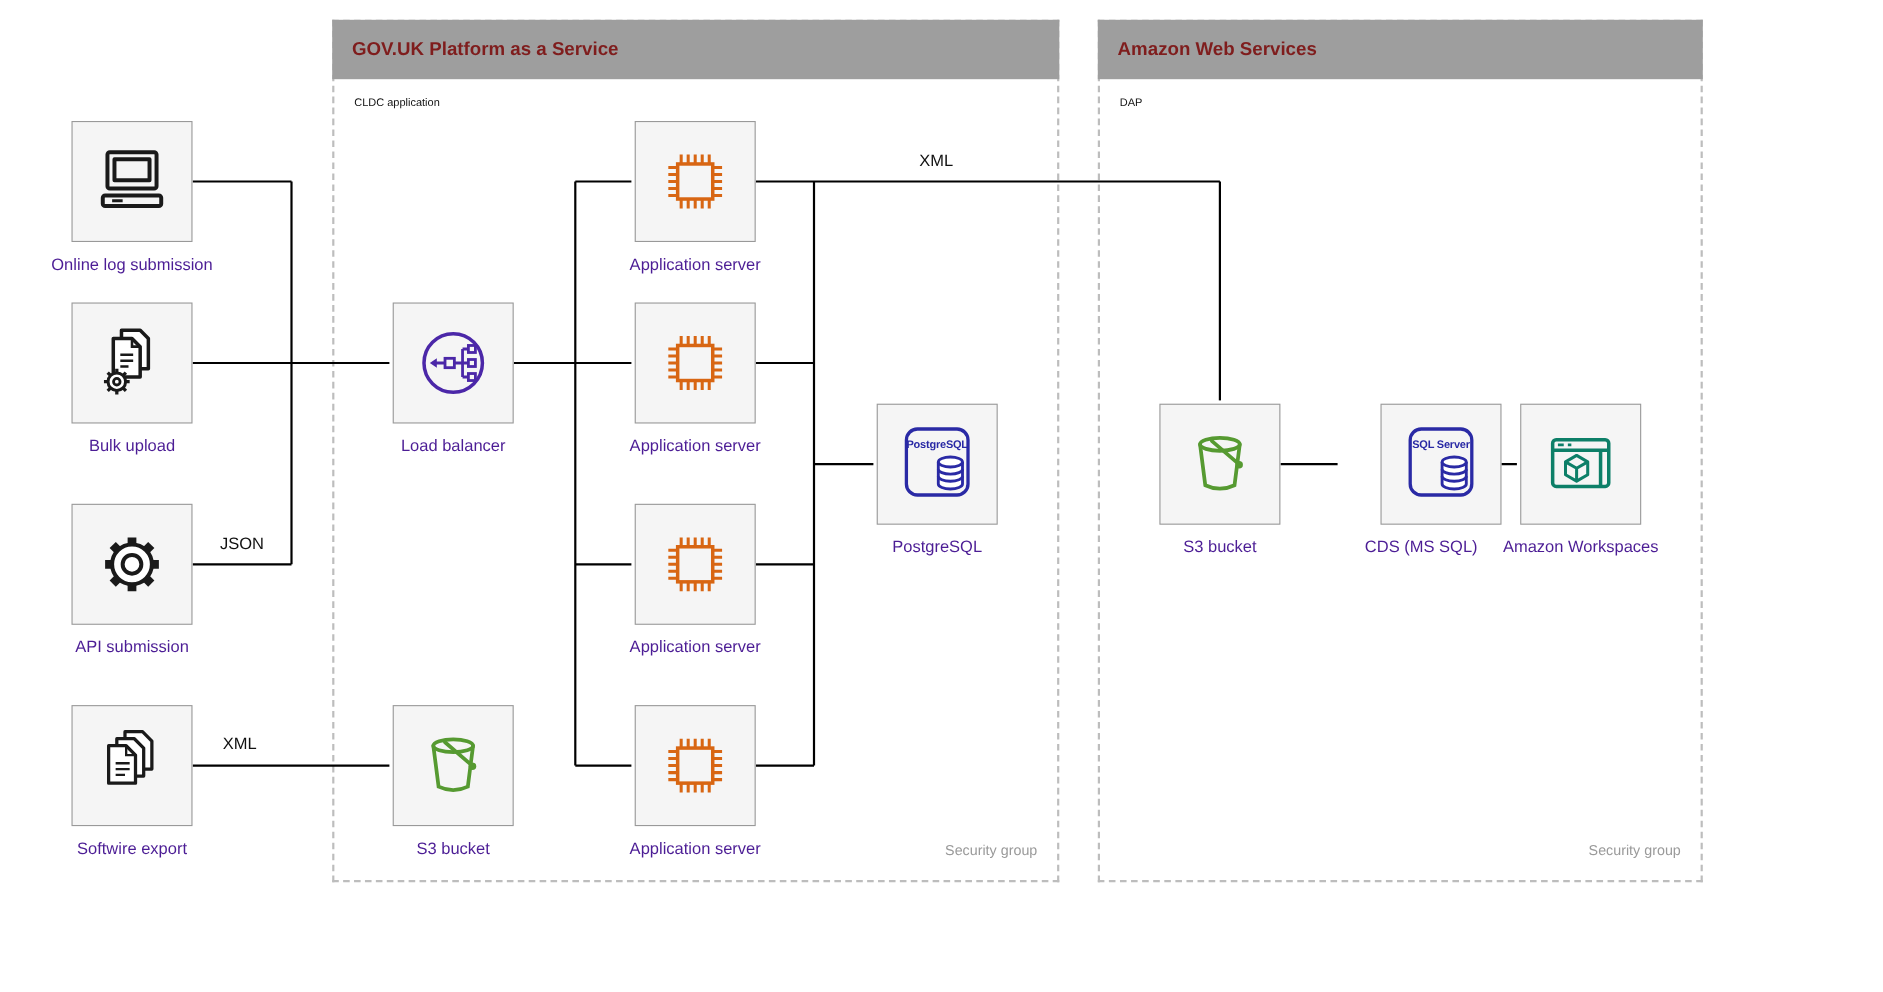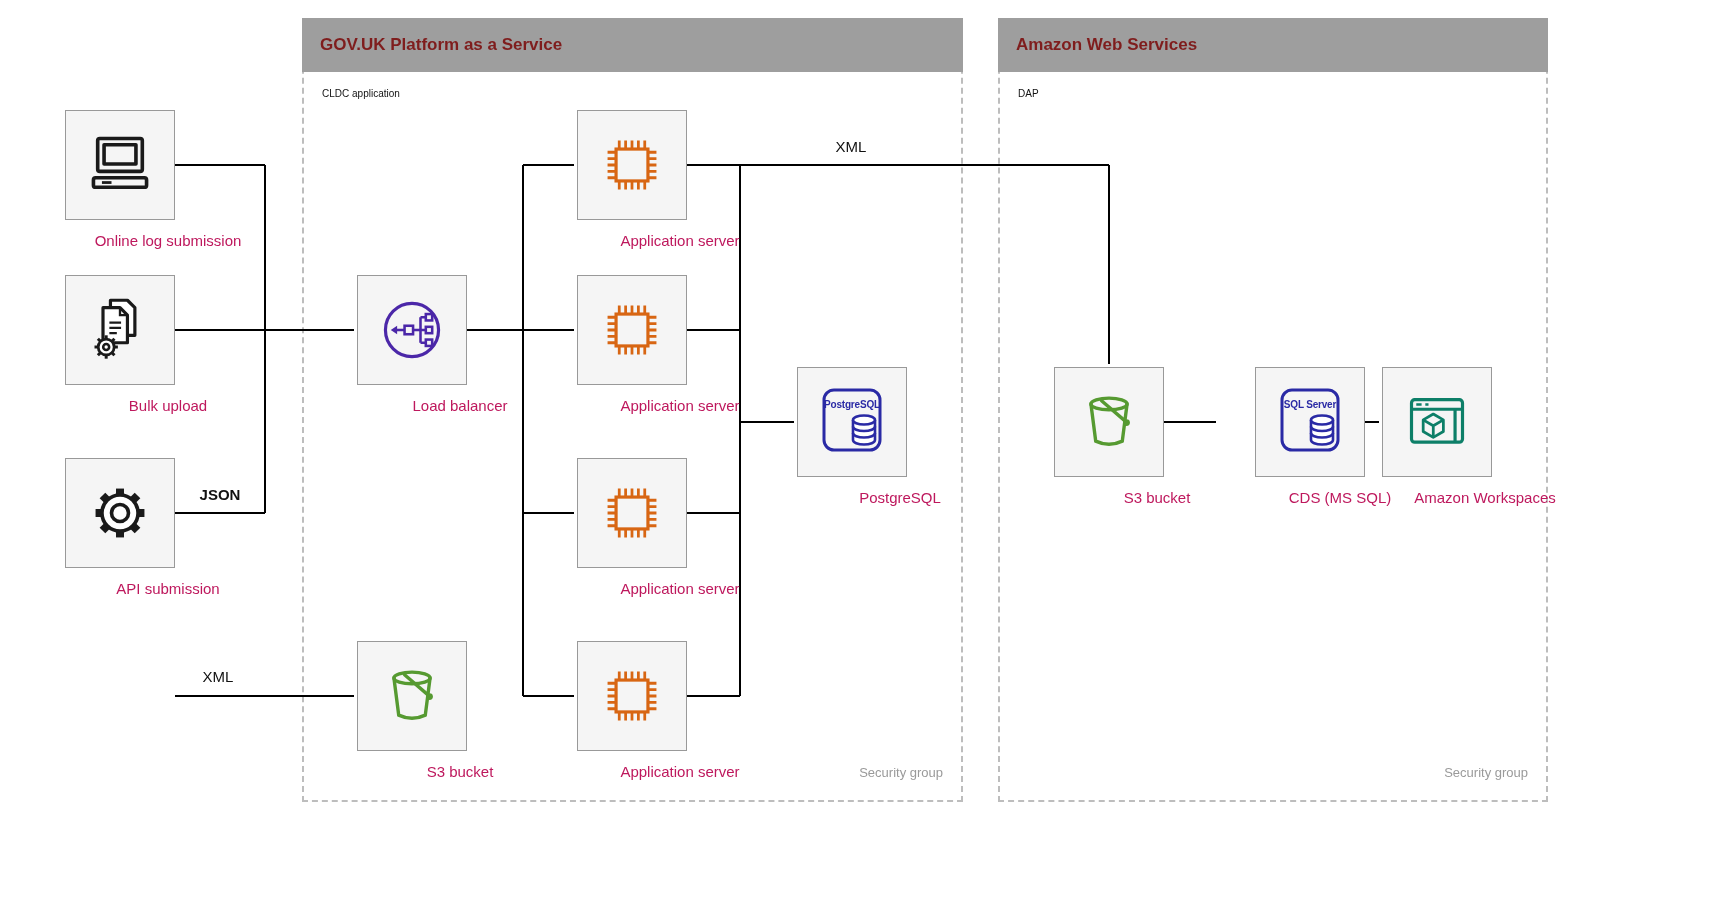--- a/index.html
+++ b/index.html
@@ -17,21 +17,21 @@
   .edges{position:absolute;left:0;top:0;z-index:1;pointer-events:none;}
   .edges path{stroke:var(--line-black,#000);stroke-width:2;fill:none;}
   .edge-label{position:absolute;z-index:3;font-size:15px;text-align:center;width:60px;color:#111;}
 
   
   .node{position:absolute;z-index:2;}
   .node-box{position:relative;width:110px;height:110px;background:var(--node-fill,#f5f5f5);
     border:1px solid var(--node-border,#999);box-sizing:border-box;
     display:flex;align-items:center;justify-content:center;}
   .node-label{position:absolute;top:122px;left:50%;transform:translateX(-50%);
-    white-space:nowrap;font-size:15px;color:#be185d;margin-left:48px;}
+    white-space:nowrap;font-size:15px;color:#4c1d95;}
   .db-text{position:absolute;top:31px;left:0;width:100%;text-align:center;
     font-size:10px;font-weight:bold;color:var(--navy-db,#2a2aa5);letter-spacing:-0.2px;}
 
   .c-dark{color:var(--dark-icon,#1a1a1a);}
   .c-purple{color:var(--purple-lb,#4b27a8);}
   .c-green{color:var(--green-s3,#569a31);}
   .c-orange{color:var(--orange-chip,#d86613);}
   .c-navy{color:var(--navy-db,#2a2aa5);}
   .c-teal{color:var(--teal-workspaces,#0d7f68);}
 </style>
@@ -77,21 +77,21 @@
     <path d="M740 422 H794" marker-end="url(#arrow)"></path>
 
     <path d="M687 165 H1109"></path>
     <path d="M1109 165 V364" marker-end="url(#arrow)"></path>
 
     <path d="M175 696 H354" marker-end="url(#arrow)"></path>
     <path d="M1164 422 H1216" marker-end="url(#arrow)"></path>
     <path d="M1329 422 H1379" marker-end="url(#arrow)"></path>
   </svg>
 
-  <div class="edge-label" style="left:190px;top:486px;font-weight:bold;">JSON</div>
+  <div class="edge-label" style="left:190px;top:486px;">JSON</div>
   <div class="edge-label" style="left:188px;top:668px;">XML</div>
   <div class="edge-label" style="left:821px;top:138px;">XML</div>
 
   <div class="node" style="left:65px;top:110px;">
     <div class="node-box c-dark">
       <svg width="68" height="68" viewBox="0 0 64 64">
         <g fill="none" stroke="currentColor" stroke-width="3.4" stroke-linejoin="round">
           <rect x="11" y="7" width="42" height="31" rx="2"></rect>
           <rect x="17" y="13" width="30" height="18"></rect>
           <rect x="7" y="44" width="50" height="9" rx="2"></rect>
@@ -141,20 +141,34 @@
           <line x1="32" y1="15" x2="32" y2="9"></line>
           <line x1="44" y1="20" x2="48.5" y2="15.5"></line>
         </g>
         <circle cx="32" cy="32" r="17" fill="#fff" stroke="currentColor" stroke-width="3.4"></circle>
         <circle cx="32" cy="32" r="8" fill="none" stroke="currentColor" stroke-width="3.4"></circle>
       </svg>
     </div>
     <div class="node-label">API submission</div>
   </div>
 
+  <div class="node" style="left:65px;top:641px;">
+    <div class="node-box c-dark">
+      <svg width="68" height="68" viewBox="0 0 64 64">
+        <g fill="#fff" stroke="currentColor" stroke-width="2.8" stroke-linejoin="round">
+          <path d="M26 3 h15 l8 8 v24 h-23 z"></path>
+          <path d="M19 9 h15 l8 8 v24 h-23 z"></path>
+          <path d="M12 15 h15 l8 8 v24 h-23 z"></path>
+        </g>
+        <path d="M27 15 v8 h8" fill="none" stroke="currentColor" stroke-width="2"></path>
+        <path d="M18 30 h12 M18 35 h12 M18 40 h8" stroke="currentColor" stroke-width="2"></path>
+      </svg>
+    </div>
+    <div class="node-label">Softwire export</div>
+  </div>
 
   <div class="node" style="left:357px;top:275px;">
     <div class="node-box c-purple">
       <svg width="68" height="68" viewBox="0 0 64 64">
         <g fill="none" stroke="currentColor" stroke-width="3">
           <circle cx="32" cy="32" r="25"></circle>
         </g>
         <g fill="none" stroke="currentColor" stroke-width="2.4">
           <path d="M25 32 H15"></path>
           <path d="M33 32 h7"></path>

